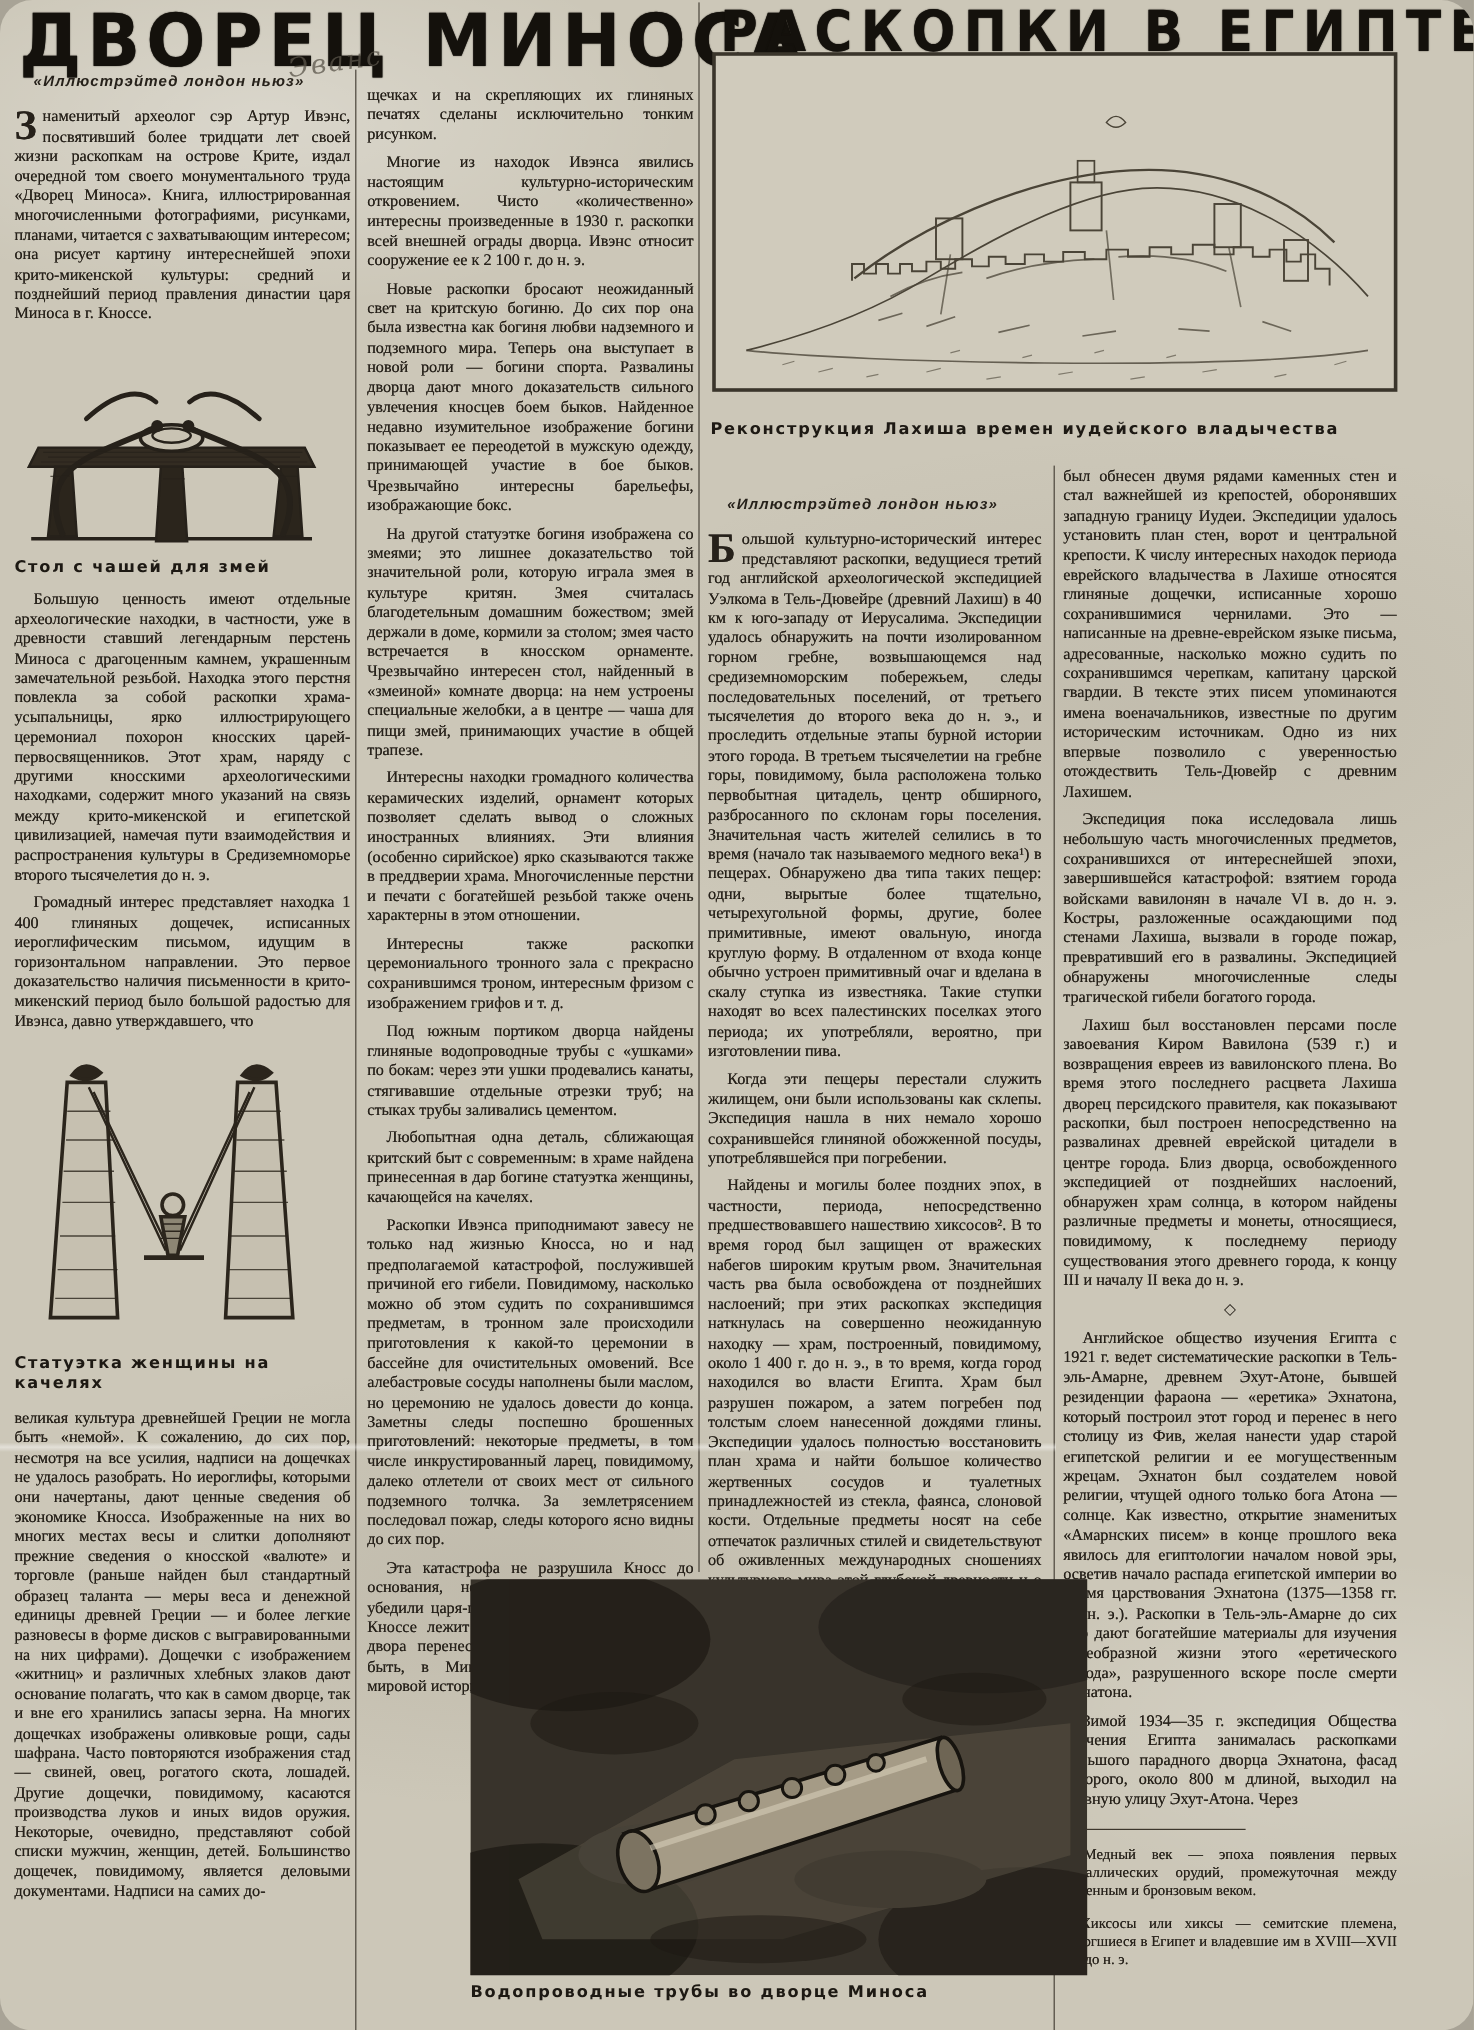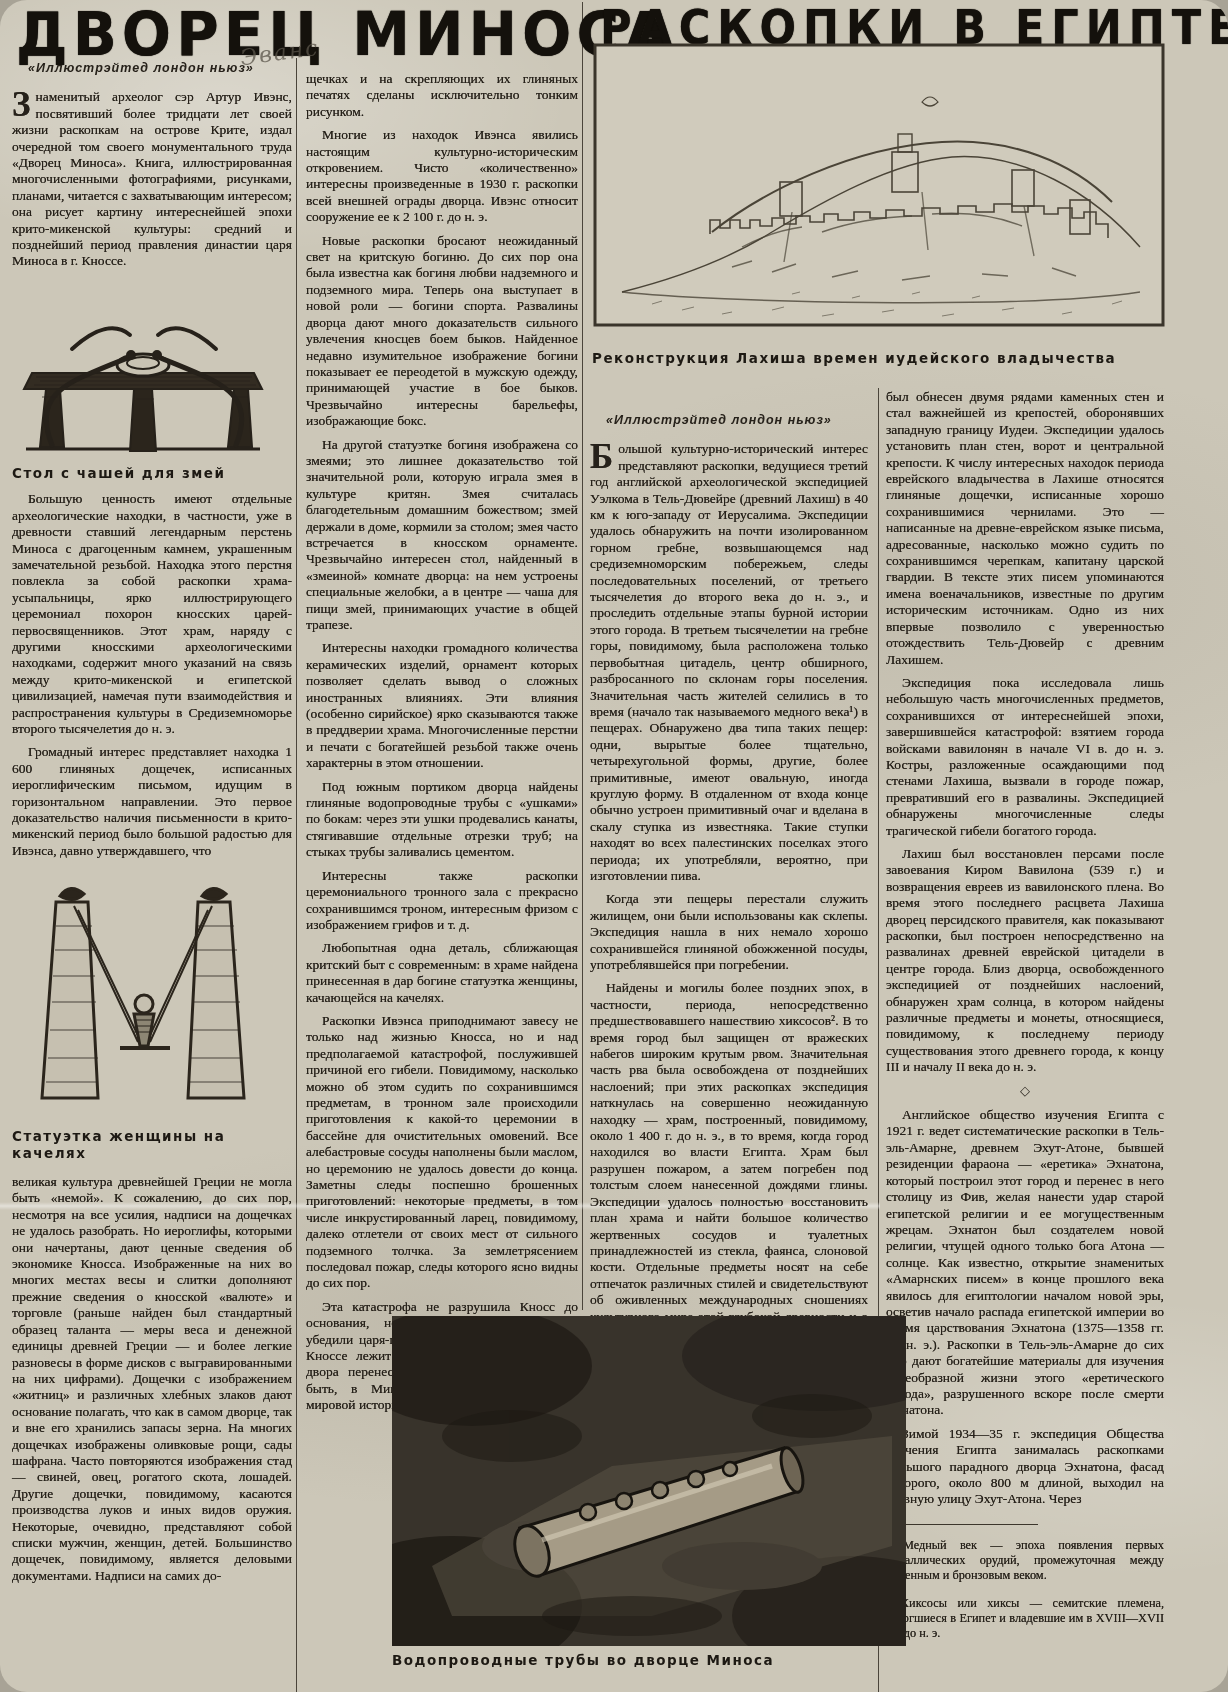--- a/index.html
+++ b/index.html
@@ -96,21 +96,21 @@
           <g stroke-width="1" opacity=".7">
             <path d="M24,100 h216 M28,104 h210 M22,108 h222"></path>
             <path d="M30,120 h16 M124,122 h18 M220,120 h16"></path>
           </g>
         </g>
       </svg>
       <figcaption>Стол с чашей для змей</figcaption>
     </figure>
 
     <p>Большую ценность имеют отдельные археологические находки, в частности, уже в древности ставший легендарным перстень Миноса с драгоценным камнем, украшенным замечательной резьбой. Находка этого перстня повлекла за собой раскопки храма-усыпальницы, ярко иллюстрирующего церемониал похорон кносских царей-первосвященников. Этот храм, наряду с другими кносскими археологическими находками, содержит много указаний на связь между крито-микенской и египетской цивилизацией, намечая пути взаимодействия и распространения культуры в Средиземноморье второго тысячелетия до н. э.</p>
-    <p>Громадный интерес представляет находка 1 600 глиняных дощечек, исписанных иероглифическим письмом, идущим в горизонтальном направлении. Это первое доказательство наличия письменности в крито-микенский период было большой радостью для Ивэнса, давно утверждавшего, что</p>
+    <p>Громадный интерес представляет находка 1 400 глиняных дощечек, исписанных иероглифическим письмом, идущим в горизонтальном направлении. Это первое доказательство наличия письменности в крито-микенский период было большой радостью для Ивэнса, давно утверждавшего, что</p>
 
     <figure>
       <svg width="262" height="256" viewBox="0 0 262 256">
         <g stroke="#2b251c" fill="#c6c0b0" stroke-width="3">
           <path d="M44,36 L76,36 L86,232 L30,232 Z"></path>
           <path d="M186,36 L218,36 L232,232 L176,232 Z"></path>
           <g fill="none" stroke-width="1.2" opacity=".8">
             <path d="M44,60 h36 M43,84 h40 M41,110 h42 M40,136 h44 M38,164 h46 M36,192 h50 M34,216 h52"></path>
             <path d="M186,60 h36 M185,84 h40 M183,110 h44 M182,136 h46 M180,164 h48 M178,192 h52 M177,216 h54"></path>
           </g>
@@ -131,22 +131,22 @@
 
     <p class="noindent">великая культура древнейшей Греции не могла быть «немой». К сожалению, до сих пор, несмотря на все усилия, надписи на дощечках не удалось разобрать. Но иероглифы, которыми они начертаны, дают ценные сведения об экономике Кносса. Изображенные на них во многих местах весы и слитки дополняют прежние сведения о кносской «валюте» и торговле (раньше найден был стандартный образец таланта — меры веса и денежной единицы древней Греции — и более легкие разновесы в форме дисков с выгравированными на них цифрами). Дощечки с изображением «житниц» и различных хлебных злаков дают основание полагать, что как в самом дворце, так и вне его хранились запасы зерна. На многих дощечках изображены оливковые рощи, сады шафрана. Часто повторяются изображения стад — свиней, овец, рогатого скота, лошадей. Другие дощечки, повидимому, касаются производства луков и иных видов оружия. Некоторые, очевидно, представляют собой списки мужчин, женщин, детей. Большинство дощечек, повидимому, является деловыми документами. Надписи на самих до-</p>
   </div>
 
   <div class="col" style="left:306px;top:58px;width:272px;">
     <p class="noindent">щечках и на скрепляющих их глиняных печатях сделаны исключительно тонким рисунком.</p>
     <p>Многие из находок Ивэнса явились настоящим культурно-историческим откровением. Чисто «количественно» интересны произведенные в 1930 г. раскопки всей внешней ограды дворца. Ивэнс относит сооружение ее к 2 100 г. до н. э.</p>
     <p>Новые раскопки бросают неожиданный свет на критскую богиню. До сих пор она была известна как богиня любви надземного и подземного мира. Теперь она выступает в новой роли — богини спорта. Развалины дворца дают много доказательств сильного увлечения кносцев боем быков. Найденное недавно изумительное изображение богини показывает ее переодетой в мужскую одежду, принимающей участие в бое быков. Чрезвычайно интересны барельефы, изображающие бокс.</p>
     <p>На другой статуэтке богиня изображена со змеями; это лишнее доказательство той значительной роли, которую играла змея в культуре критян. Змея считалась благодетельным домашним божеством; змей держали в доме, кормили за столом; змея часто встречается в кносском орнаменте. Чрезвычайно интересен стол, найденный в «змеиной» комнате дворца: на нем устроены специальные желобки, а в центре — чаша для пищи змей, принимающих участие в общей трапезе.</p>
     <p>Интересны находки громадного количества керамических изделий, орнамент которых позволяет сделать вывод о сложных иностранных влияниях. Эти влияния (особенно сирийское) ярко сказываются также в преддверии храма. Многочисленные перстни и печати с богатейшей резьбой также очень характерны в этом отношении.</p>
+    <p>Интересны также раскопки церемониального тронного зала с прекрасно сохранившимся троном, интересным фризом с изображением грифов и т. д.</p>
     <p>Под южным портиком дворца найдены глиняные водопроводные трубы с «ушками» по бокам: через эти ушки продевались канаты, стягивавшие отдельные отрезки труб; на стыках трубы заливались цементом.</p>
-    <p>Интересны также раскопки церемониального тронного зала с прекрасно сохранившимся троном, интересным фризом с изображением грифов и т. д.</p>
     <p>Любопытная одна деталь, сближающая критский быт с современным: в храме найдена принесенная в дар богине статуэтка женщины, качающейся на качелях.</p>
     <p>Раскопки Ивэнса приподнимают завесу не только над жизнью Кносса, но и над предполагаемой катастрофой, послужившей причиной его гибели. Повидимому, насколько можно об этом судить по сохранившимся предметам, в тронном зале происходили приготовления к какой-то церемонии в бассейне для очистительных омовений. Все алебастровые сосуды наполнены были маслом, но церемонию не удалось довести до конца. Заметны следы поспешно брошенных приготовлений: некоторые предметы, в том числе инкрустированный ларец, повидимому, далеко отлетели от своих мест от сильного подземного толчка. За землетрясением последовал пожар, следы которого ясно видны до сих пор.</p>
     <p>Эта катастрофа не разрушила Кносс до основания, но прорицатели, повидимому, убедили царя-первосвященника в том, что на Кноссе лежит проклятие богов. Резиденция двора перенесена была на материк, может быть, в Микены. Началась новая глава мировой истории.</p>
   </div>
 
   <figure class="lachish">
     <svg width="574" height="302" viewBox="0 0 574 302">
       <rect x="3" y="3" width="568" height="280" fill="#d0cbbc" stroke="#3a352b" stroke-width="3"></rect>
       <g stroke="#4a4437" fill="none" stroke-width="1.4">
         <path d="M30,250 C90,235 140,215 180,190 C230,160 300,120 360,115 C430,110 500,150 548,205"></path>

